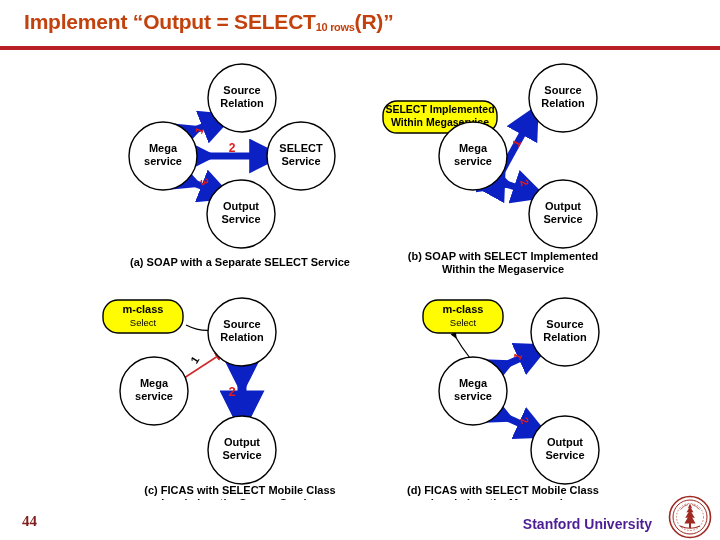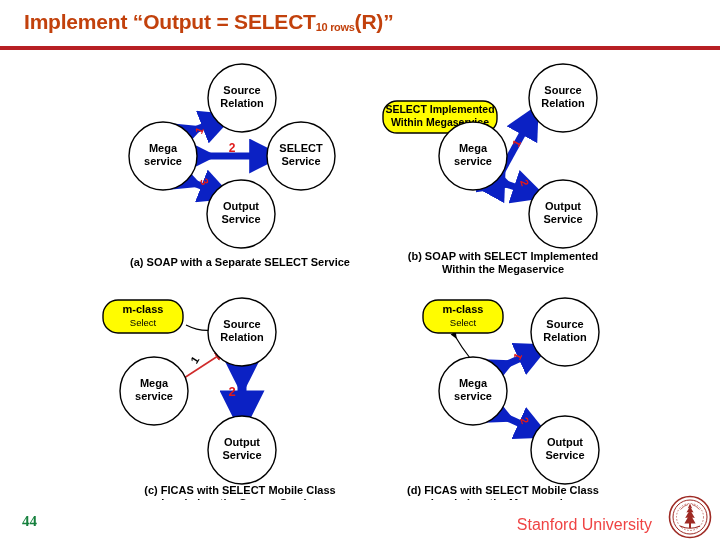--- a/index.html
+++ b/index.html
@@ -54,30 +54,30 @@
     display: block;
   }
 
   
   #page-number {
     position: absolute;
     left: 22px;
     top: 513px;
     font-size: 15px;
     font-weight: bold;
-    color: #15803d;
+    color: #7f1d1d;
     font-family: "Liberation Serif", serif;
   }
   #org-name {
     position: absolute;
     right: 68px;
     top: 516px;
-    font-size: 16px;
-    font-weight: normal;
-    color: #ef4444;
+    font-size: 14px;
+    font-weight: bold;
+    color: #4c1d95;
     white-space: nowrap;
   }
   #seal {
     position: absolute;
     right: 8px;
     top: 495px;
     width: 44px;
     height: 44px;
   }
 </style>

